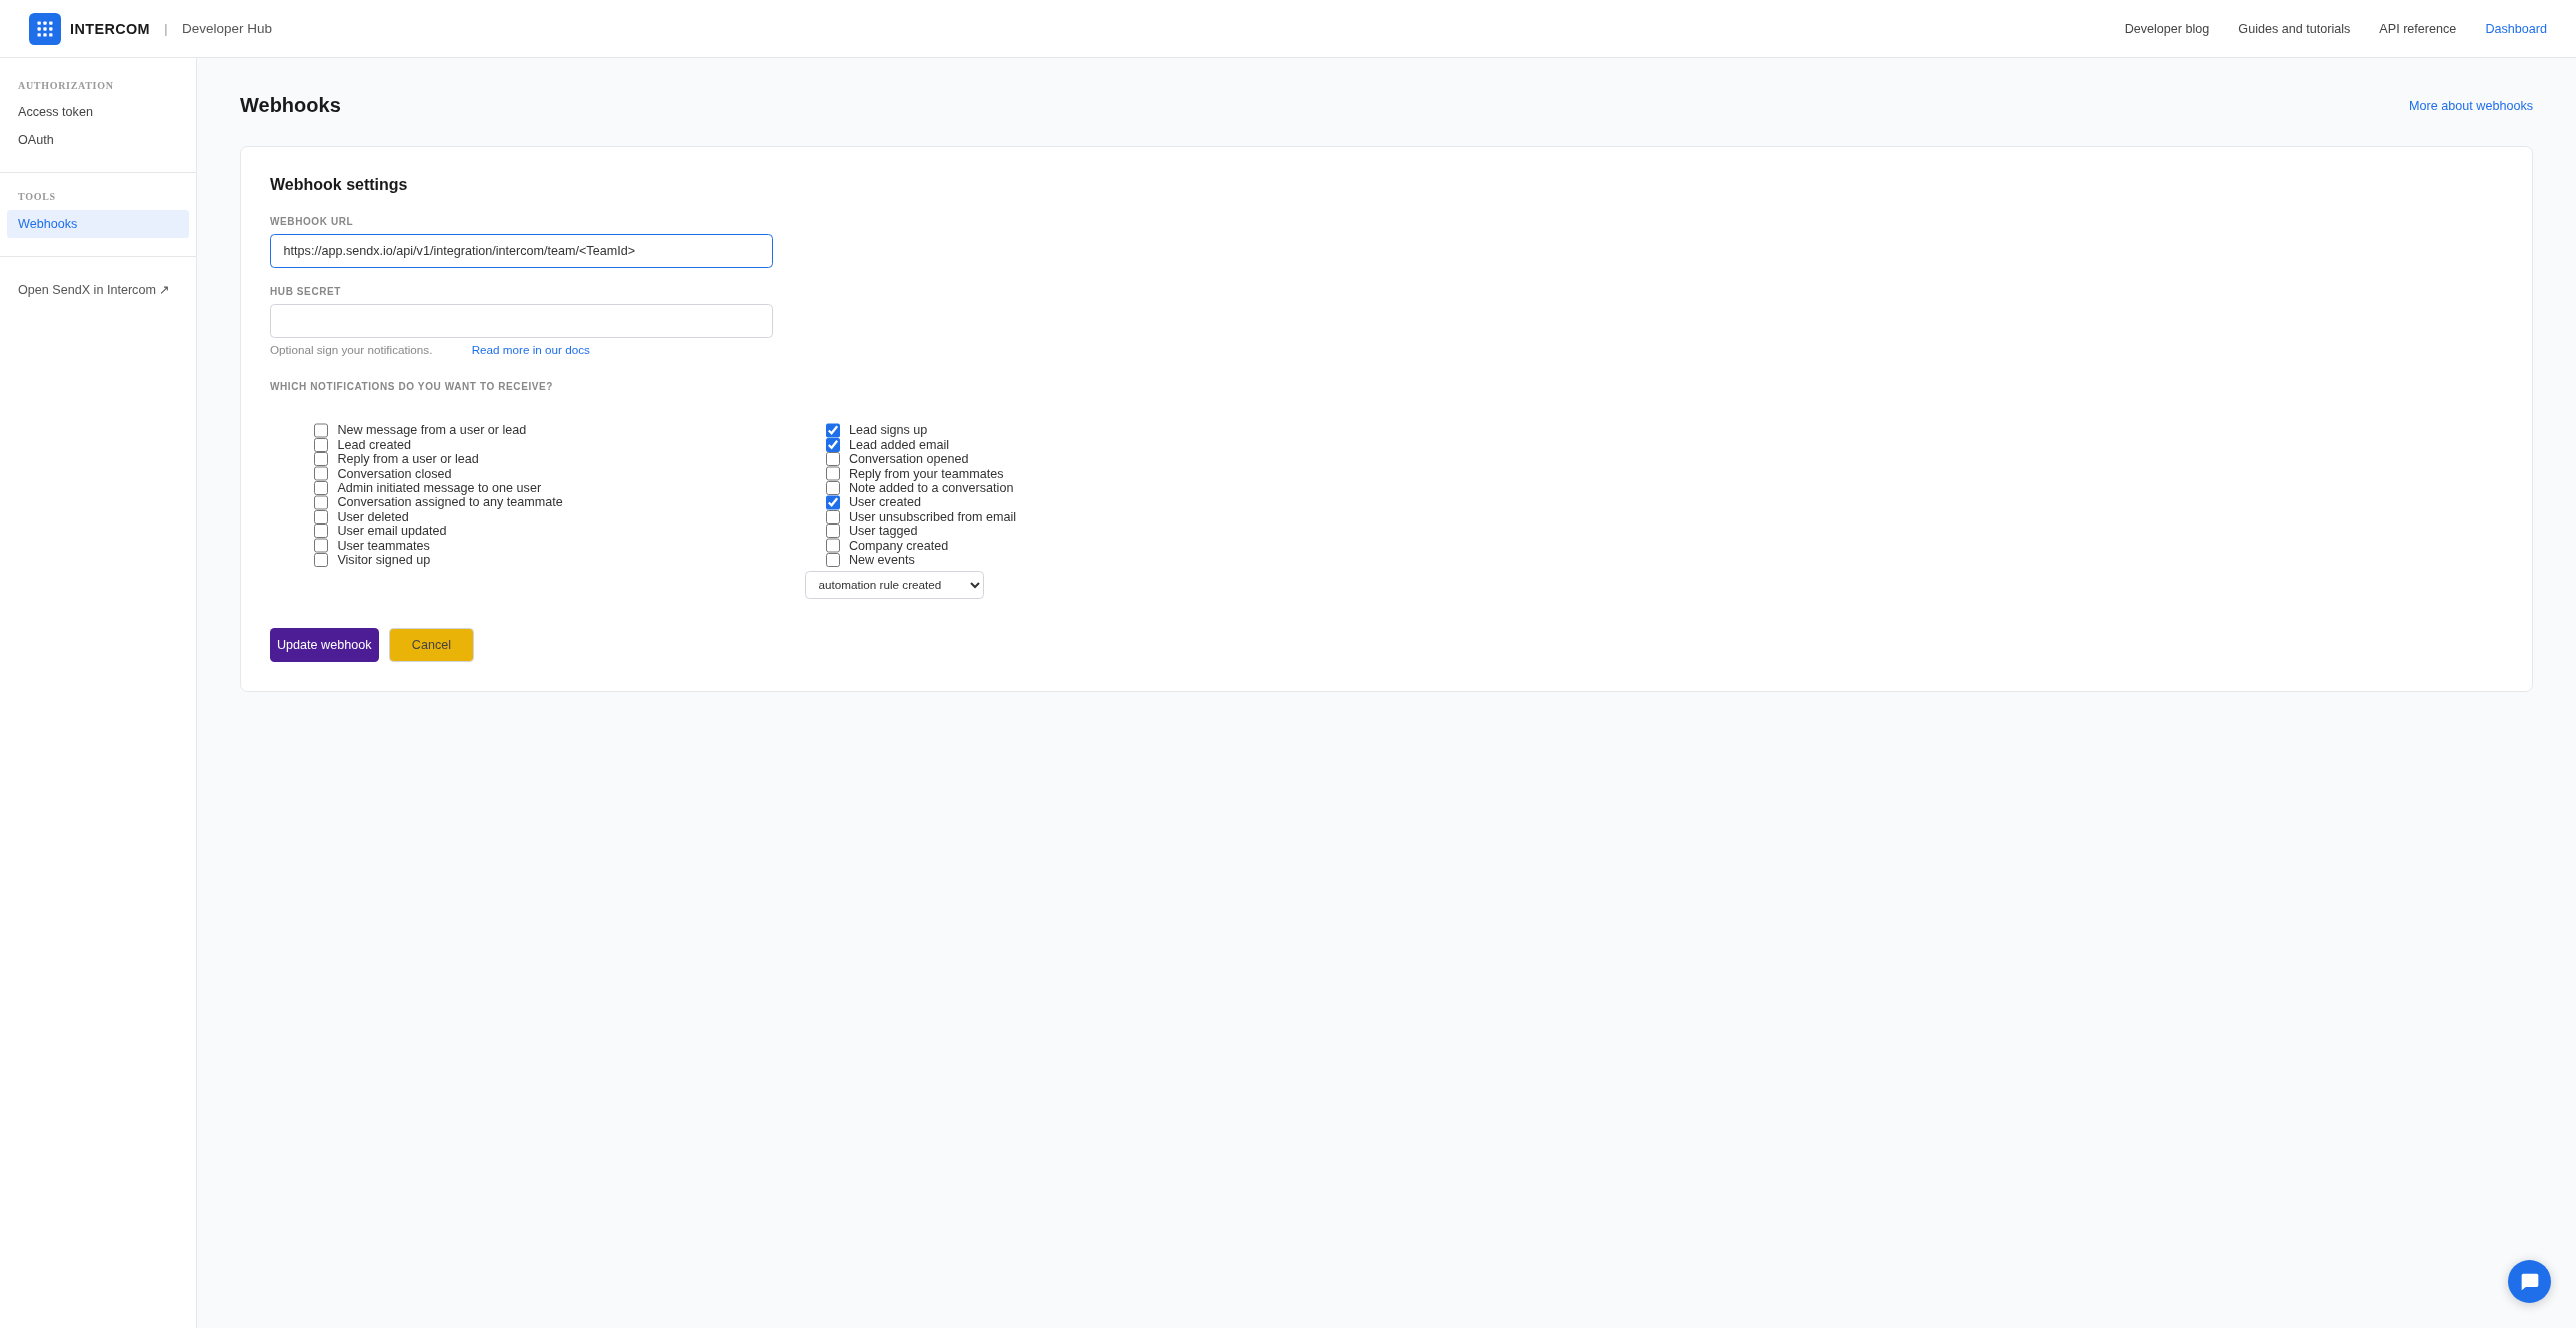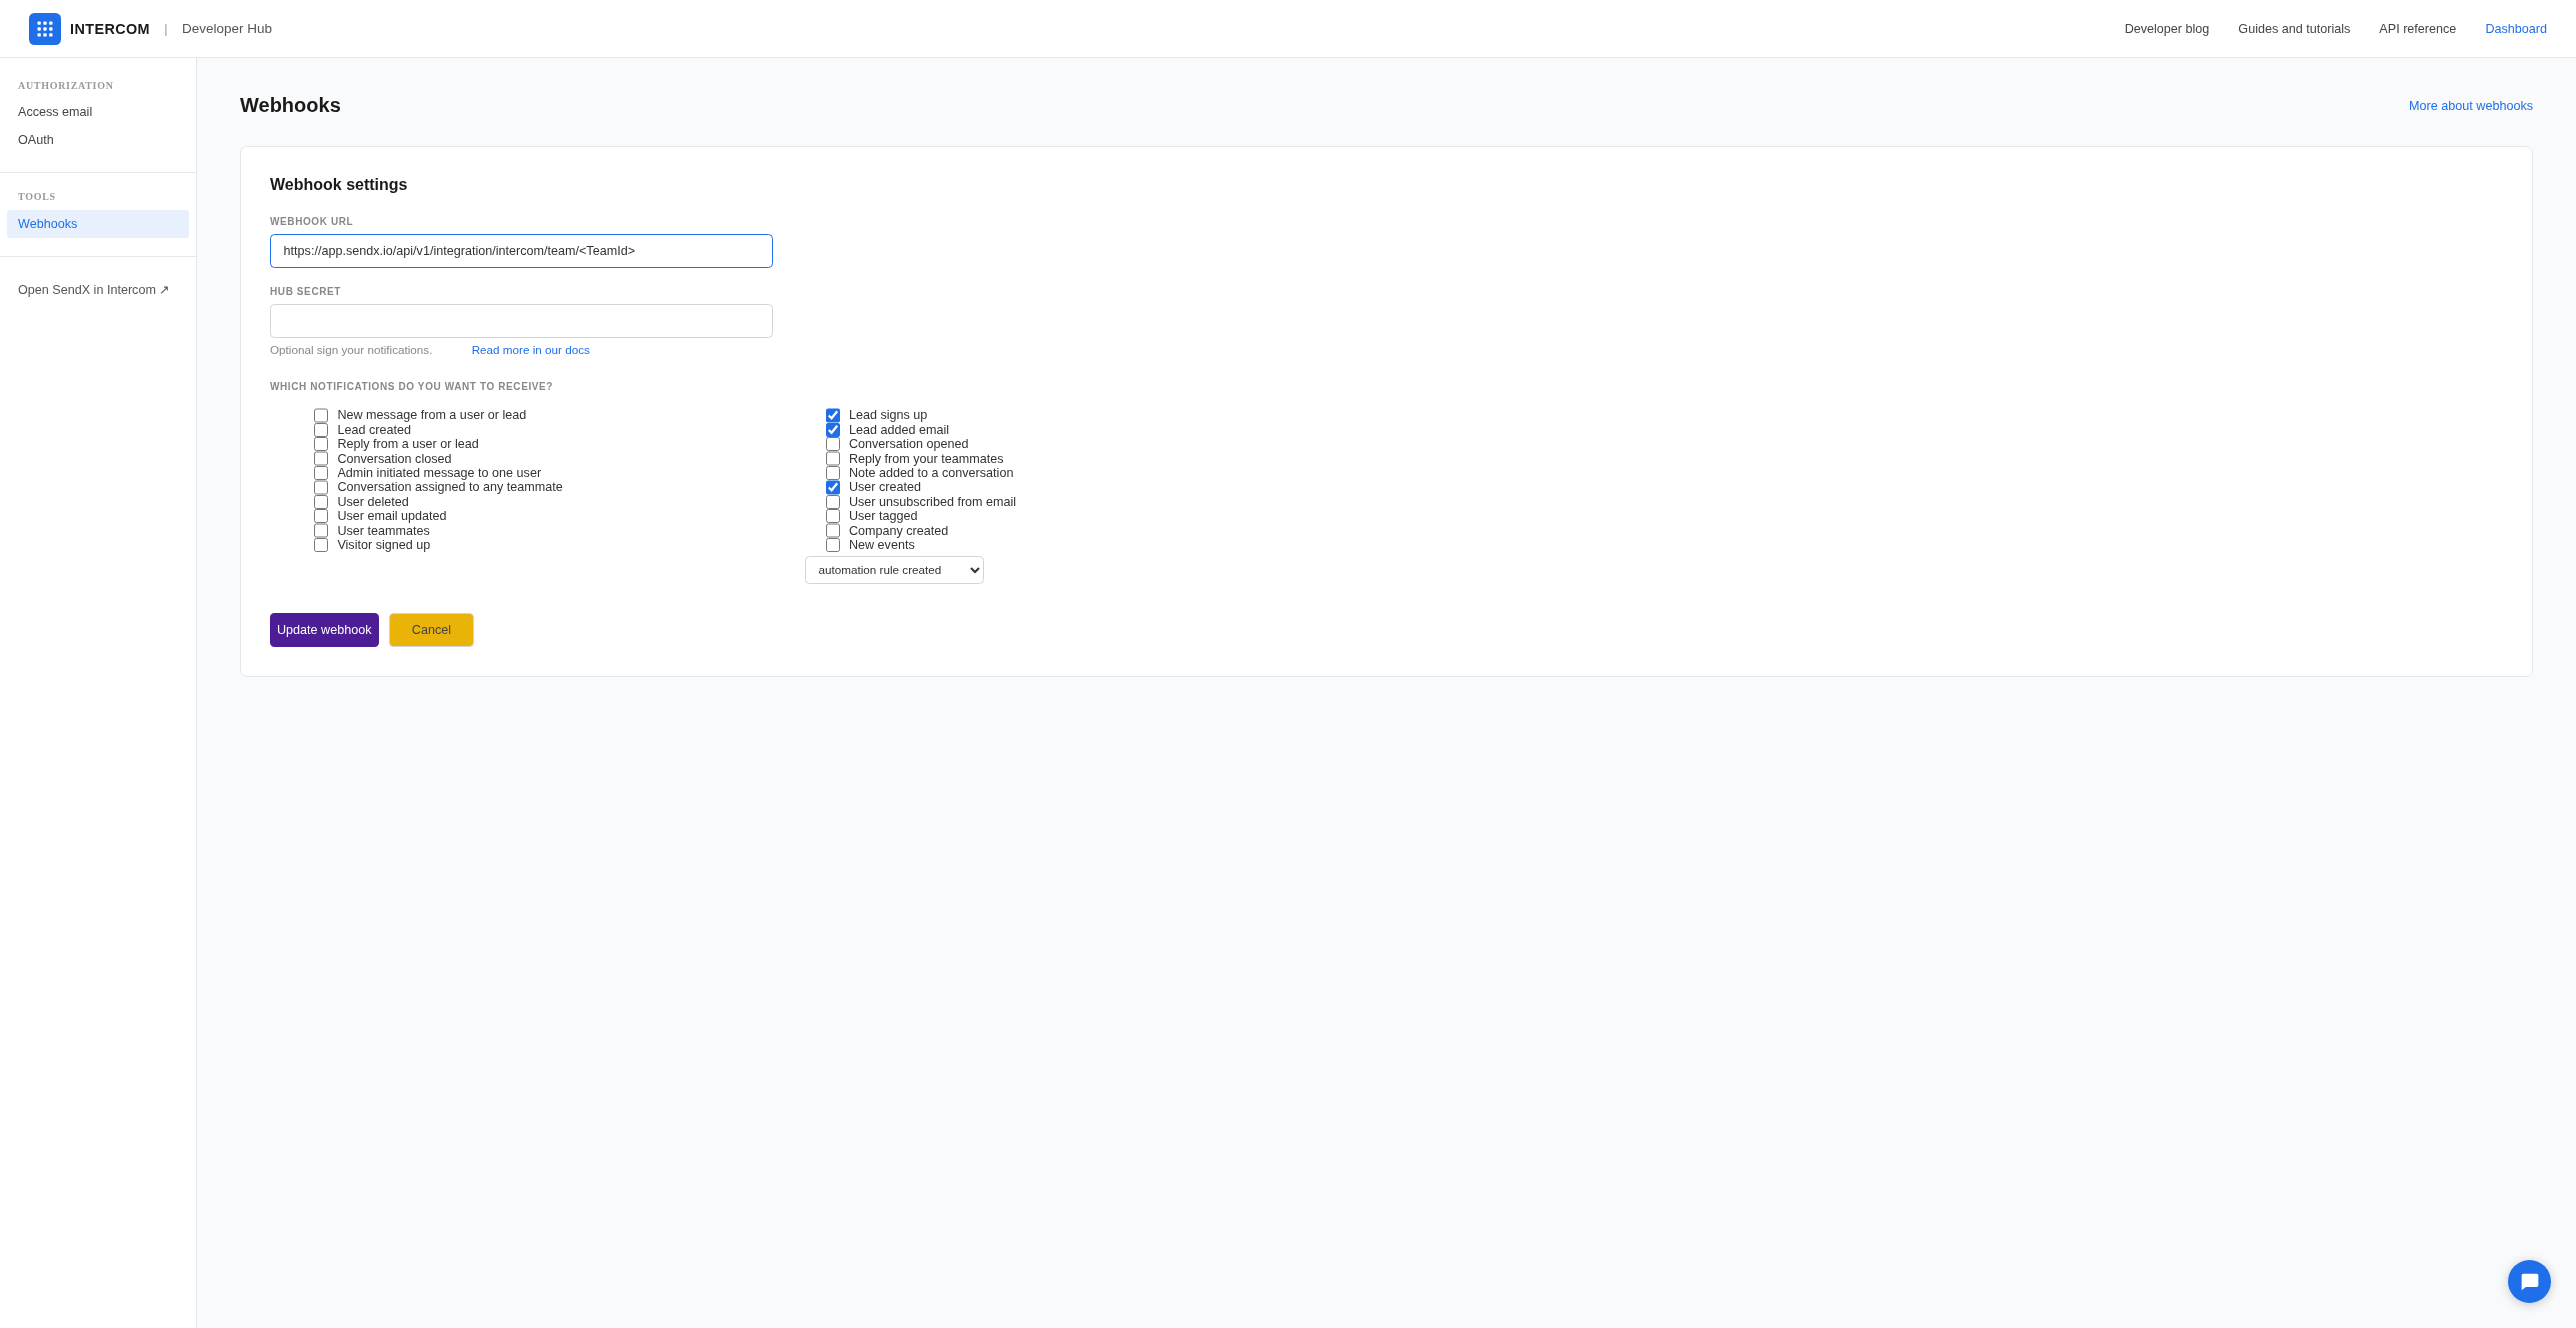--- a/index.html
+++ b/index.html
@@ -196,21 +196,21 @@
       padding-left: 36px;
     }
 
     
     .notifications-label {
       font-size: 10px;
       font-weight: 600;
       color: #888;
       text-transform: uppercase;
       letter-spacing: 0.6px;
-      margin: 25px 0 16px;
+      margin: 25px 0 31px;
     }
     .checkboxes-grid {
       display: grid;
       grid-template-columns: 1fr 1fr;
       gap: 12.6px 36px;
       max-width: 987px;
     }
     .checkbox-item {
       display: flex;
       align-items: center;
@@ -318,21 +318,21 @@
     <a href="#">Guides and tutorials</a>
     <a href="#">API reference</a>
     <a href="#" class="active">Dashboard</a>
   </nav>
 </header>
 
 <div class="layout">
 
   <aside class="sidebar">
     <div class="sidebar-section-label">AUTHORIZATION</div>
-    <a href="#" class="sidebar-item">Access email</a>
+    <a href="#" class="sidebar-item">Access token</a>
     <a href="#" class="sidebar-item">OAuth</a>
 
     <hr class="sidebar-divider">
 
     <div class="sidebar-section-label">TOOLS</div>
     <a href="#" class="sidebar-item active">Webhooks</a>
 
     <hr class="sidebar-divider">
 
     <div class="sidebar-link">

